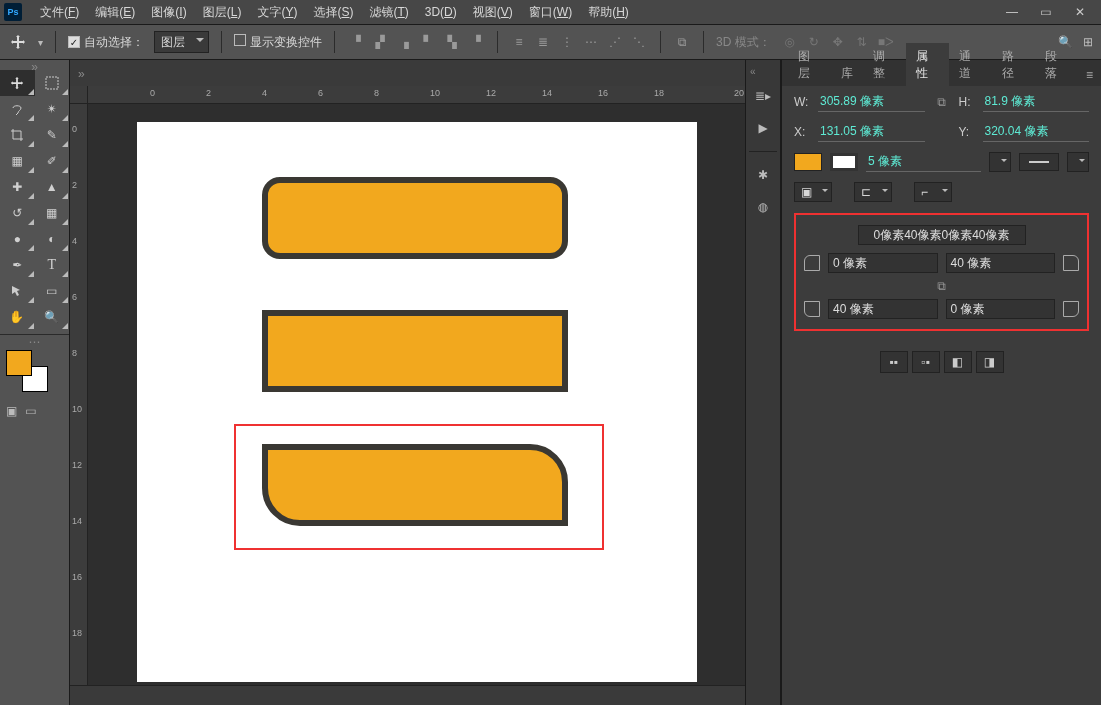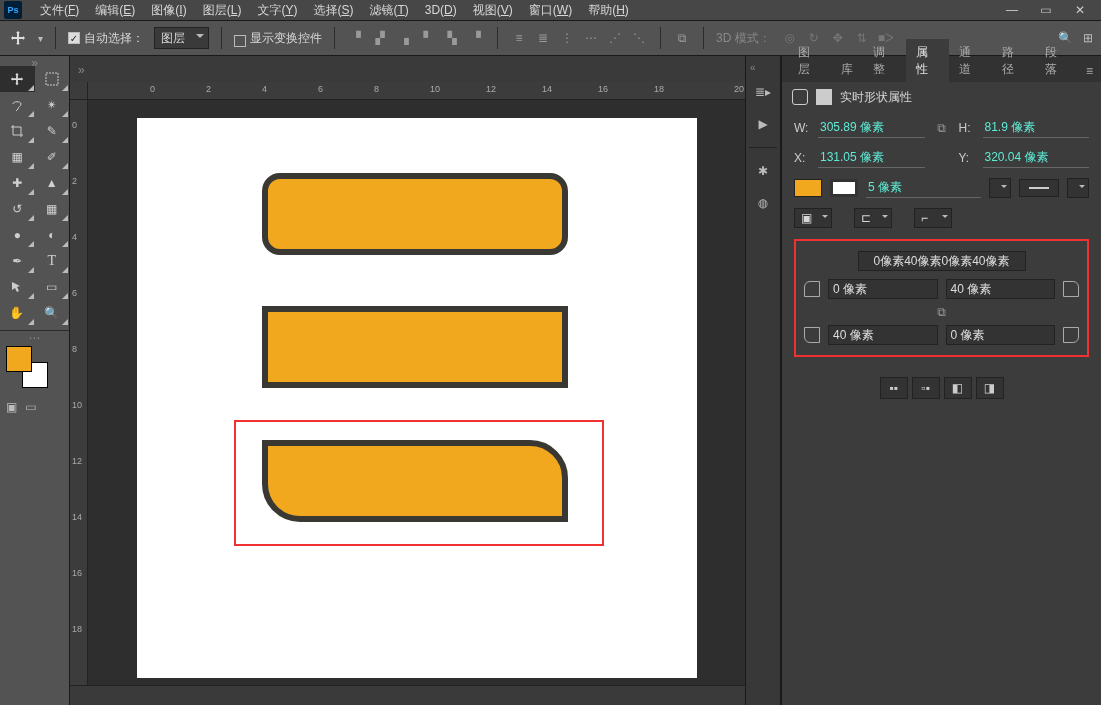--- a/index.html
+++ b/index.html
@@ -13,21 +13,21 @@
     --text-dim:#9a9a9a;
     --accent:#31a8ff;
     --orange:#f2a81e;
     --canvas-bg:#2e2e2e;
     --red:#ef3131;
   }
   *{box-sizing:border-box;user-select:none}
   html,body{margin:0;padding:0;width:1101px;height:705px;overflow:hidden;font-family:"Microsoft YaHei",Arial,sans-serif;font-size:12px;color:var(--text);background:#323232}
   body{display:flex;flex-direction:column}
   
-  .menubar{height:15px;background:var(--bg-mid);display:flex;align-items:center;padding:10px 4px;border-bottom:1px solid #1a1a1a}
+  .menubar{height:25px;background:var(--bg-mid);display:flex;align-items:center;padding:4px 4px;border-bottom:1px solid #1a1a1a}
   .ps-logo{width:18px;height:18px;background:#001e36;color:#31a8ff;font-size:9px;font-weight:bold;display:flex;align-items:center;justify-content:center;border-radius:2px;margin-right:10px}
   .menu-item{padding:0 8px;height:100%;display:flex;align-items:center;cursor:default}
   .menu-item u{text-decoration:underline}
   .menu-spacer{flex:1}
   .winbtn{width:34px;height:22px;display:flex;align-items:center;justify-content:center;color:#ccc}
   
   .optbar{height:35px;background:var(--bg-light);display:flex;align-items:center;padding:0 8px;gap:10px;border-bottom:1px solid #1a1a1a}
   .tool-square{width:20px;height:20px;display:flex;align-items:center;justify-content:center}
   .divider{width:1px;height:22px;background:#2b2b2b;margin:0 2px}
   .chk{width:12px;height:12px;border:1px solid #bbb;background:#ddd;display:inline-flex;align-items:center;justify-content:center;font-size:10px;color:#222;margin-right:4px}
@@ -132,21 +132,21 @@
   <span style="font-size:10px;color:#bbb">▾</span>
   <div class="divider"></div>
   <label style="display:flex;align-items:center">
     <span class="chk">✓</span>
       <span>自动选择：</span>
   </label>
   <div class="dd">
       <span>图层</span>
     </div>
   <div class="divider"></div>
-  <label style="display:flex;align-items:flex-end">
+  <label style="display:flex;align-items:flex-start">
     <span class="chk" style="background:transparent"></span>
       <span>显示变换控件</span>
   </label>
   <div class="divider"></div>
   <div class="icon-row">
     <span>▝</span>
     <span>▞</span>
     <span>▗</span>
     <span>▘</span>
     <span>▚</span>
@@ -301,25 +301,20 @@
       <div class="rtab">库</div>
       <div class="rtab">调整</div>
       <div class="rtab sel">属性</div>
       <div class="rtab">通道</div>
       <div class="rtab">路径</div>
       <div class="rtab">段落</div>
       <span style="flex:1"></span>
       <span style="padding:4px 8px">≡</span>
     </div>
 
-    <div class="propshdr">
-      <span class="icon-box" style="border-radius:3px"></span>
-      <span class="icon-box" style="background:#ccc"></span>
-      <span>实时形状属性</span>
-    </div>
 
     <div class="prop-body">
       <div class="row">
         <span class="lbl">W:</span>
         <span class="numin">305.89 像素</span>
         <span class="link-ic">⧉</span>
         <span class="lbl">H:</span>
         <span class="numin">81.9 像素</span>
       </div>
       <div class="row">

